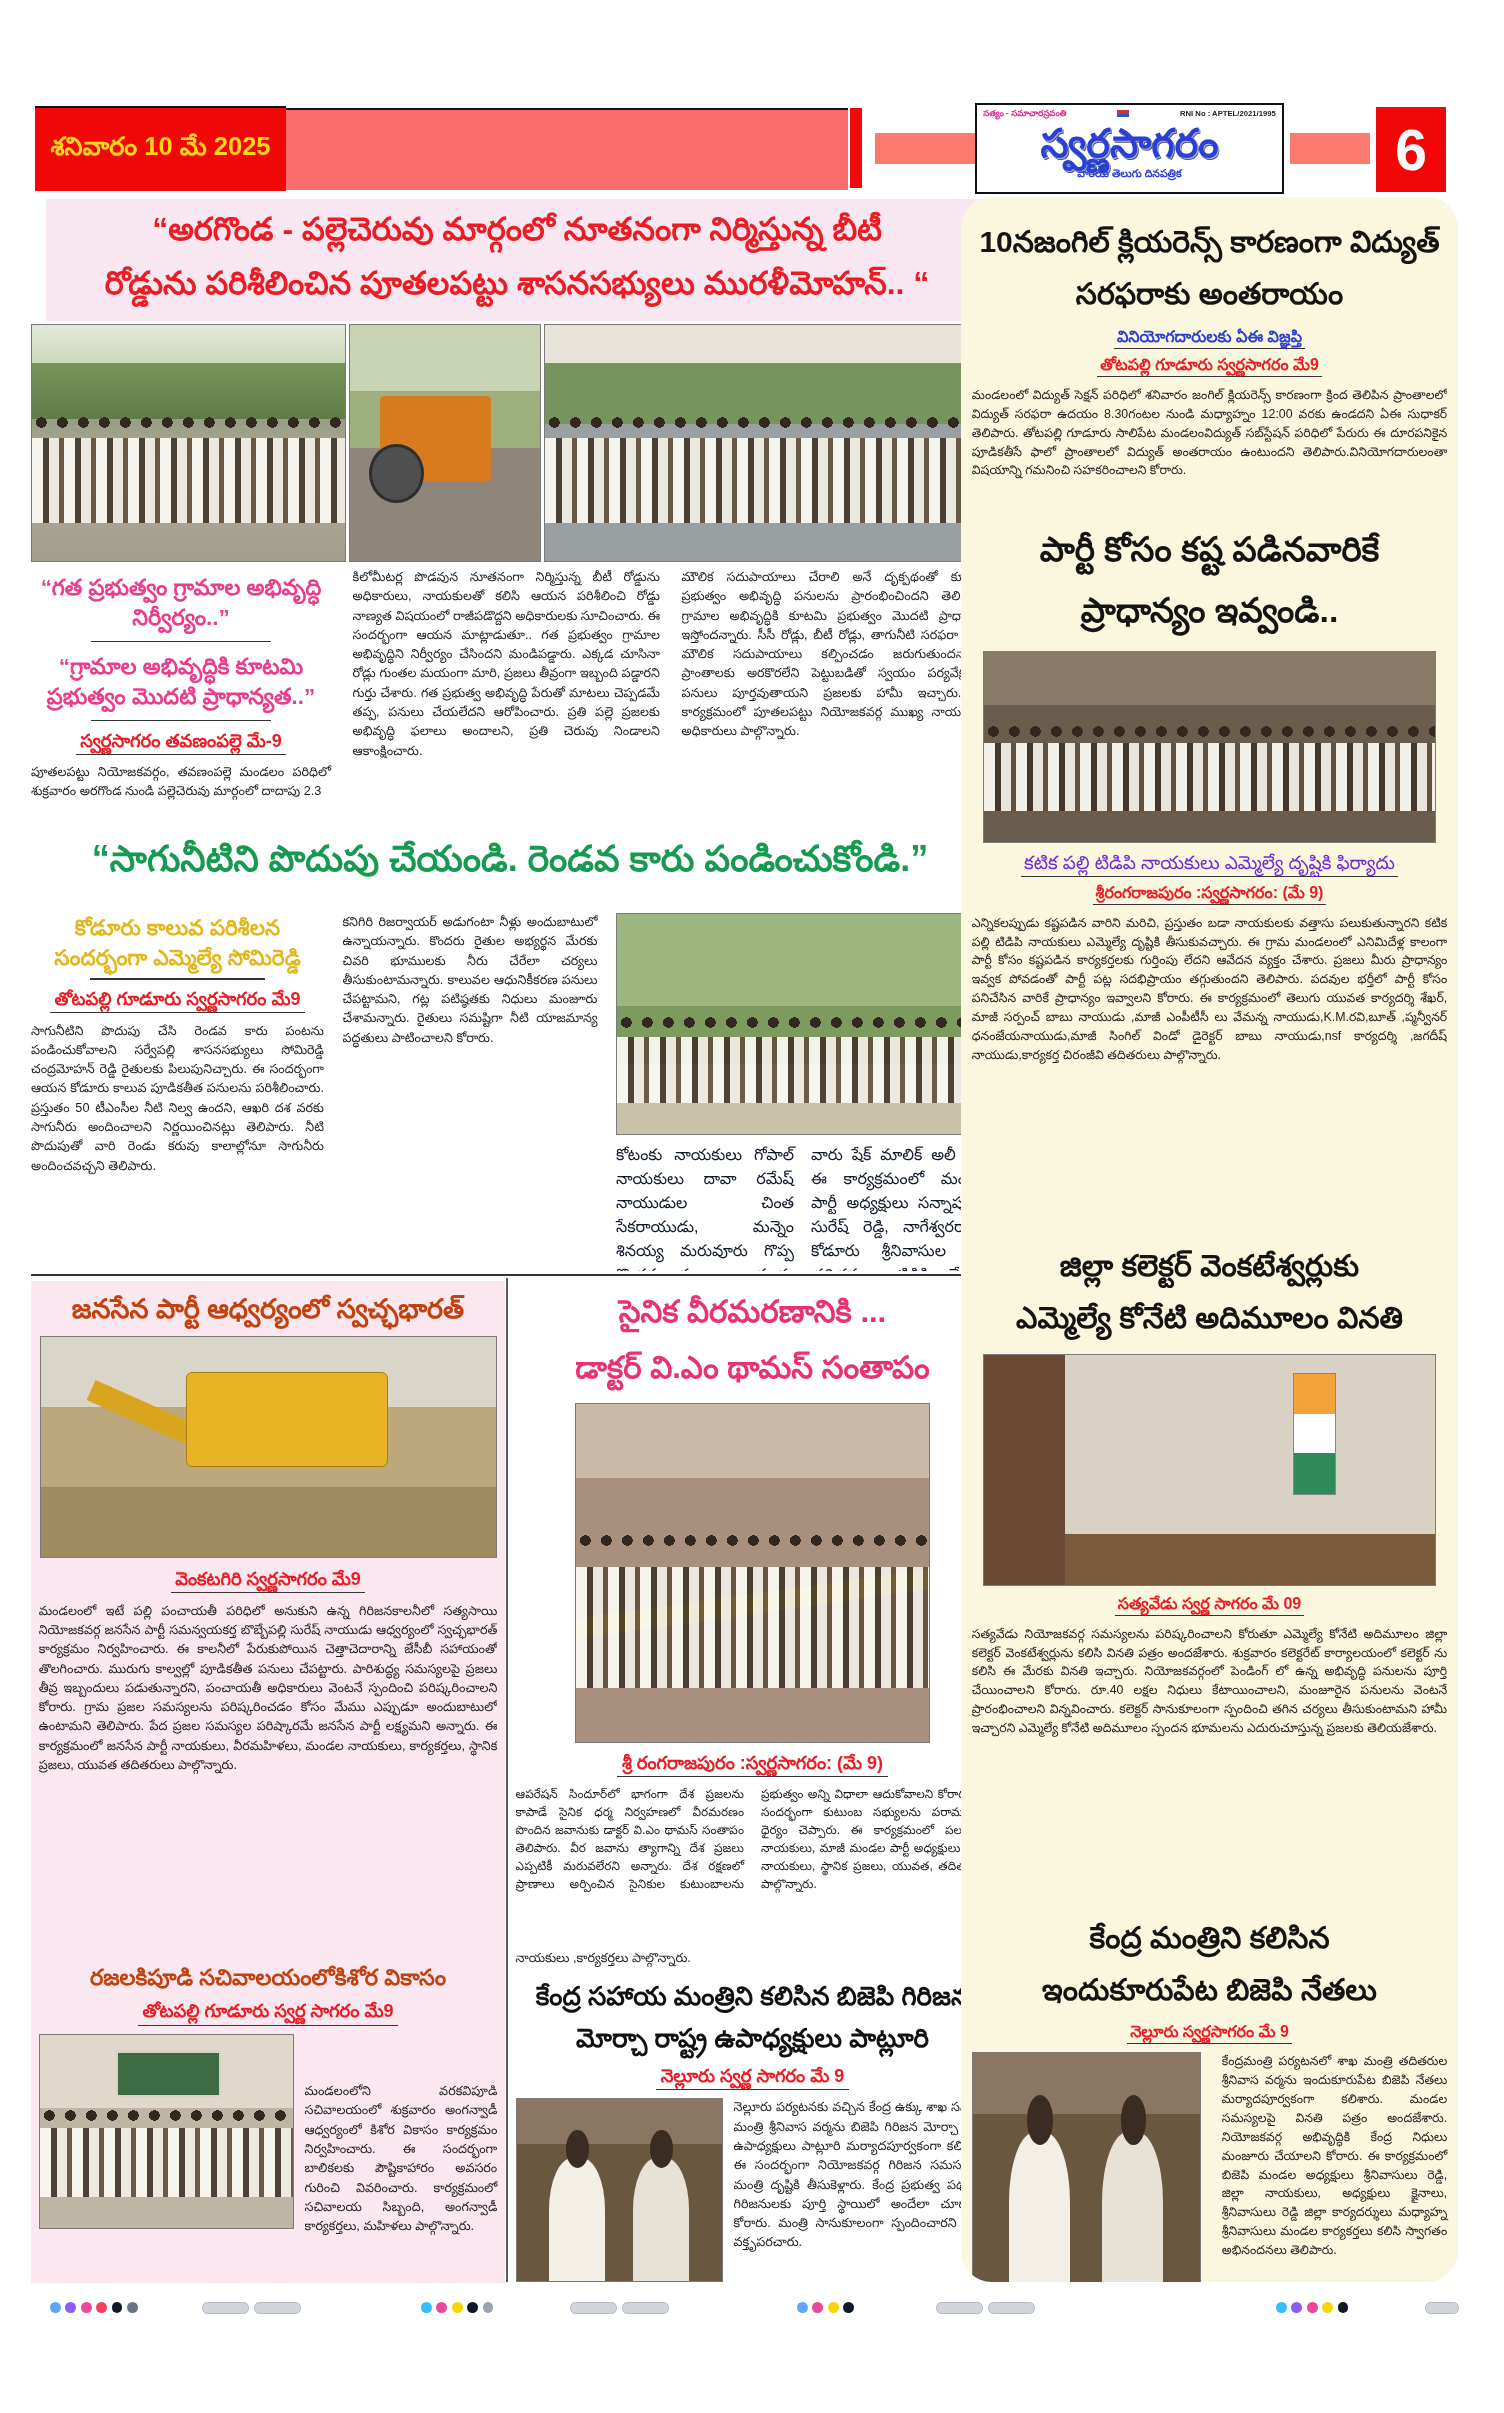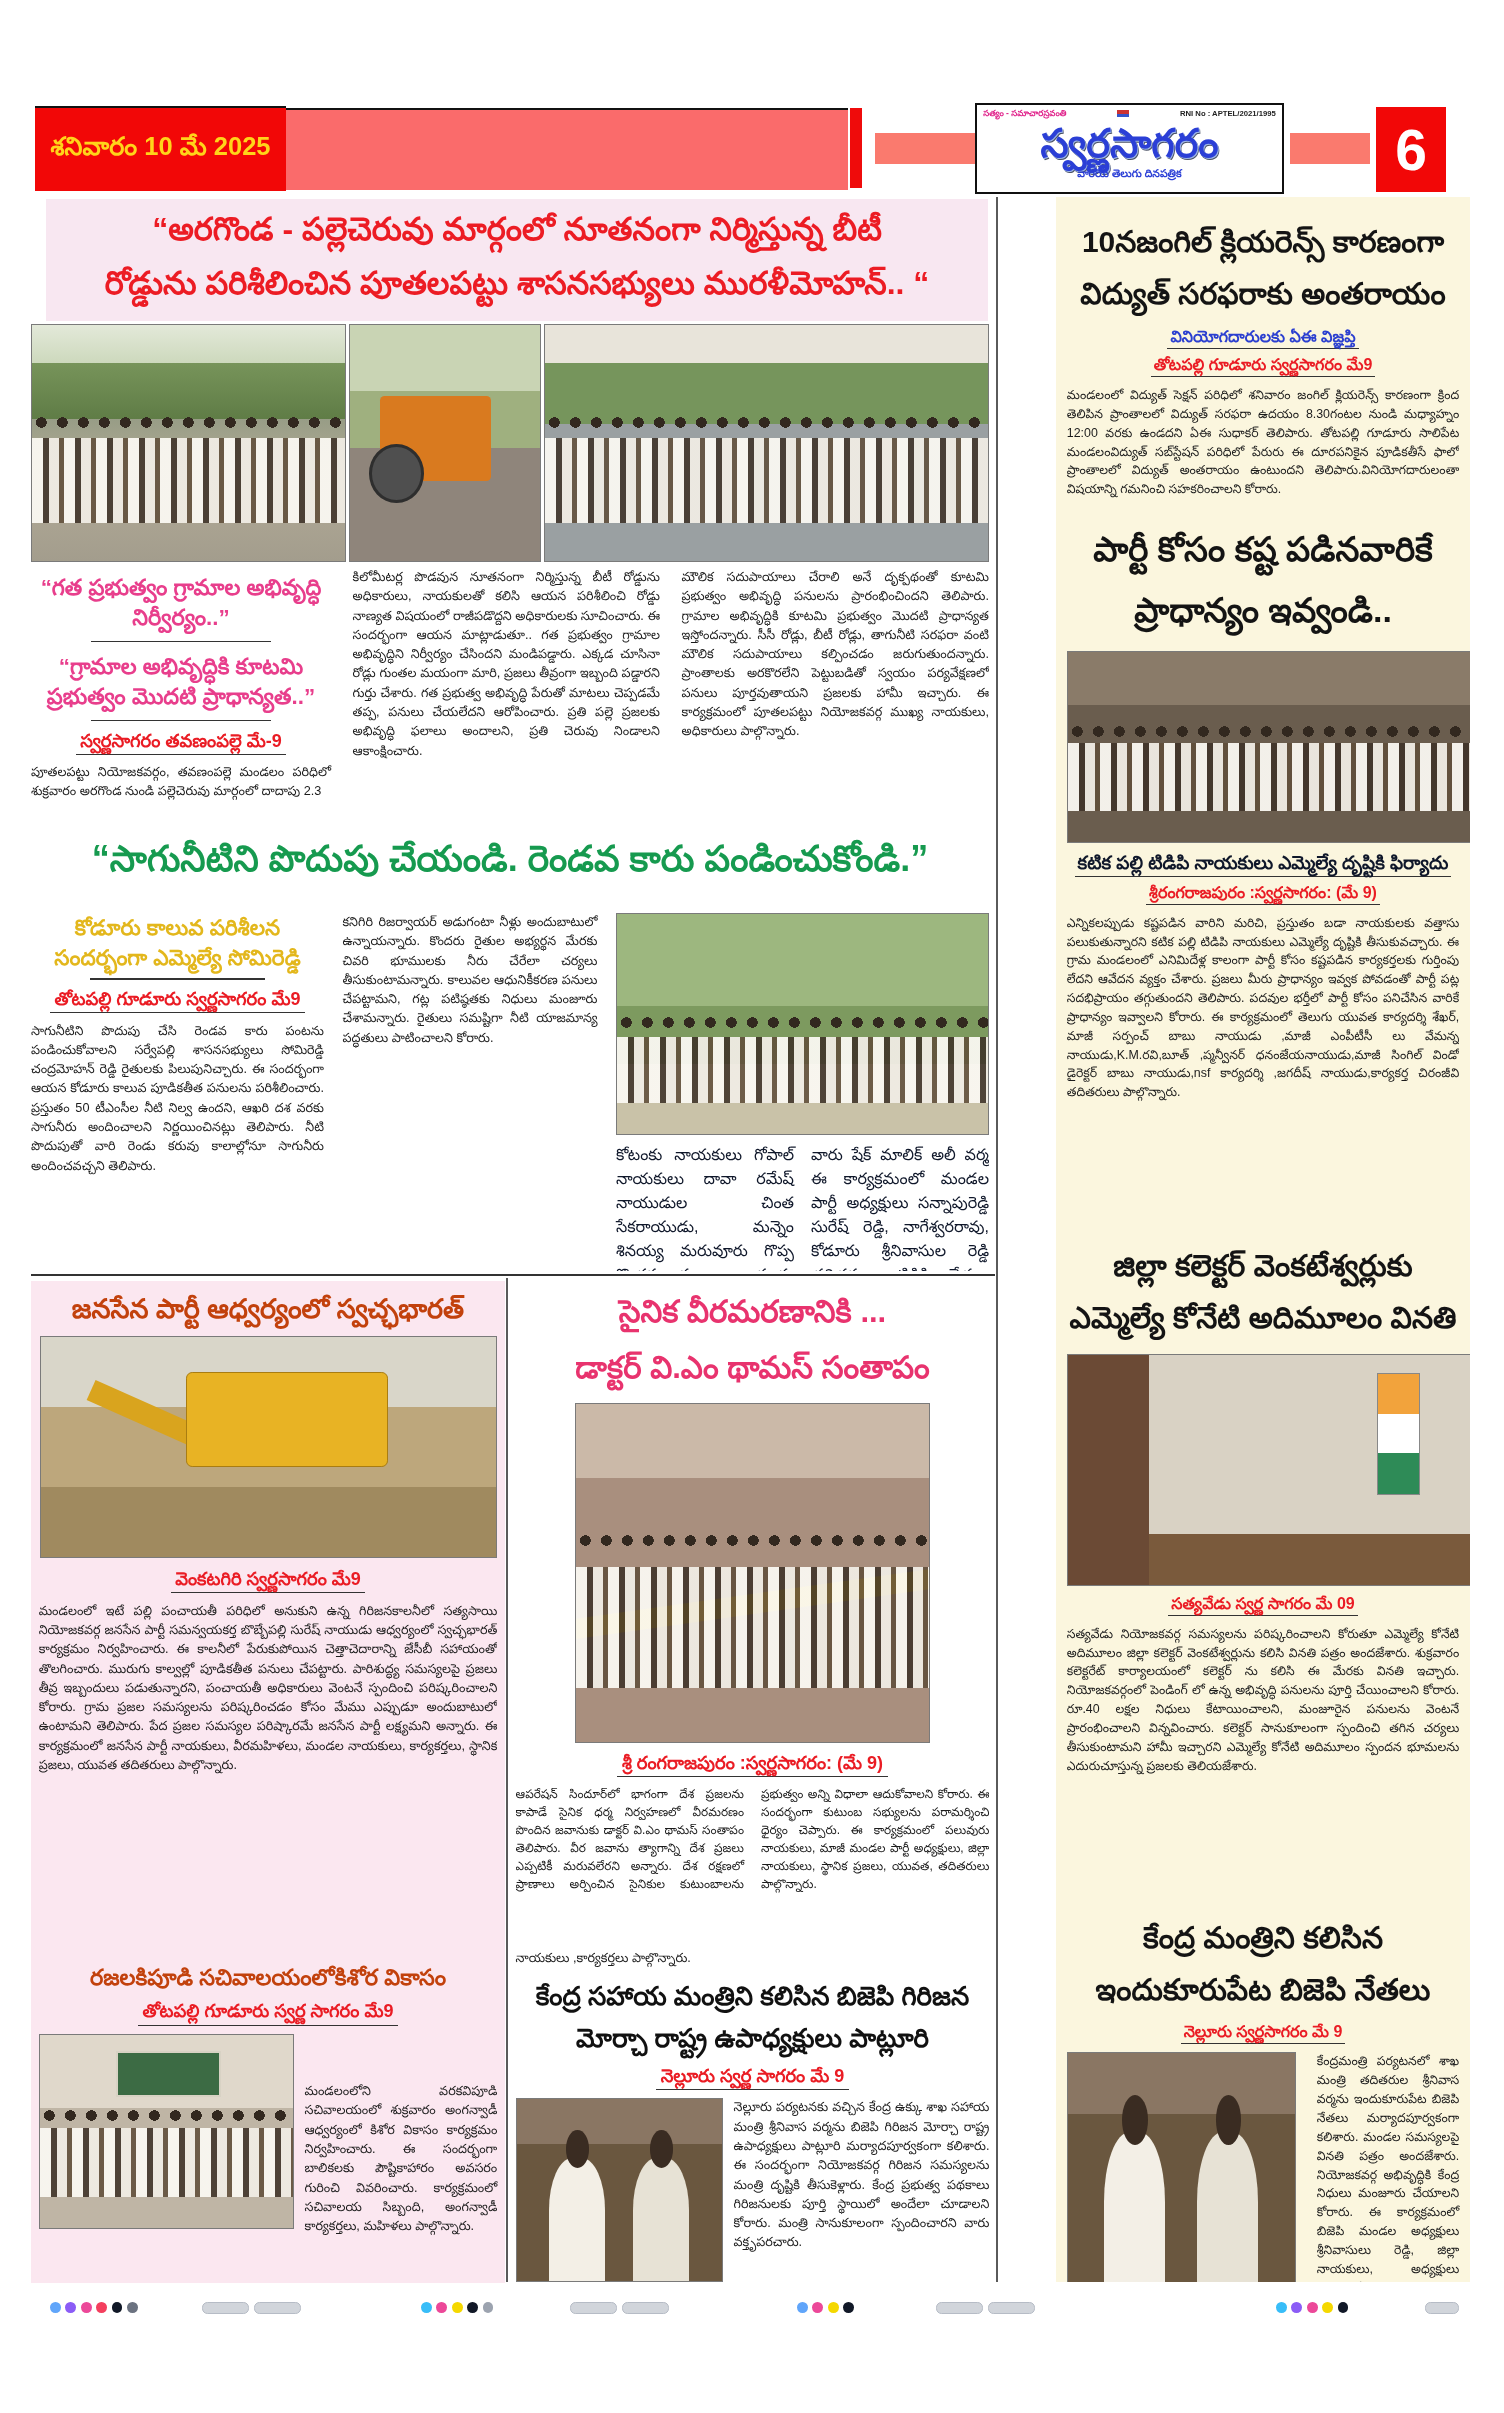--- a/index.html
+++ b/index.html
@@ -104,27 +104,27 @@
   
   .mb{position:absolute;left:511px;top:1281px;width:483px;height:1002px;box-sizing:border-box;
     padding:3.1px 4.6px 0;overflow:hidden;}
   .mb-h1{color:#e8336e;font-size:31px;font-weight:bold;text-align:center;line-height:1.8;}
   .mb-body2{column-count:2;column-gap:17px;font-size:12px;line-height:1.5;text-align:justify;color:#1c1c1c;height:164px;overflow:hidden;}
   .mb-h2{color:#111;font-size:26px;font-weight:bold;text-align:center;line-height:1.6;margin-top:7.7px;}
   .mb-row{display:flex;gap:11px;margin-top:4.6px;}
   .mb-row .bodytext{flex:1;}
 
   
-  .rc{position:absolute;left:1056px;top:197px;width:414px;height:2085px;background:#fbf6de;
-    box-sizing:border-box;padding:18.5px 10.8px 0;overflow:hidden;}
+  .rc{position:absolute;left:961px;top:197px;width:497px;height:2085px;background:#fbf6de;
+    box-sizing:border-box;padding:18.5px 10.8px 0;overflow:hidden;border-radius:31px;}
   .rc-h{color:#141414;font-size:30px;font-weight:bold;text-align:center;line-height:1.75;}
   .rc-h.big{font-size:34px;line-height:1.8;}
   .sub-blue{color:#2b3fd0;font-size:16px;font-weight:bold;text-align:center;margin:7.7px 0 3.1px;}
   .sub-blue span,.sub-green span,.dateline-s span{border-bottom:1.5px solid #333;padding:0 3.1px 3.1px;}
-  .sub-green{color:#0f172a;font-size:18.5px;font-weight:bold;text-align:center;margin:9.3px 0 4.6px;}
+  .sub-green{color:#6d28d9;font-size:18.5px;font-weight:normal;text-align:center;margin:9.3px 0 4.6px;}
   .dateline-s{color:#ea1c24;font-size:16px;font-weight:bold;text-align:center;margin:6.2px 0 7.7px;}
   .rc .bodytext{font-size:12.4px;}
   .rc-photo{position:relative;margin:9.3px auto;border:0.8px solid #7a7a7a;box-sizing:border-box;overflow:hidden;}
 
   
   .marks{position:absolute;top:2302px;height:12.4px;left:0;width:1504px;}
   .mk{position:absolute;top:0;display:flex;gap:4.6px;align-items:center;}
   .dot{width:10.8px;height:10.8px;border-radius:50%;}
   .pill{width:45px;height:10px;border-radius:5.4px;background:#d1d5db;border:0.8px solid #b6bcc6;}
 </style>

